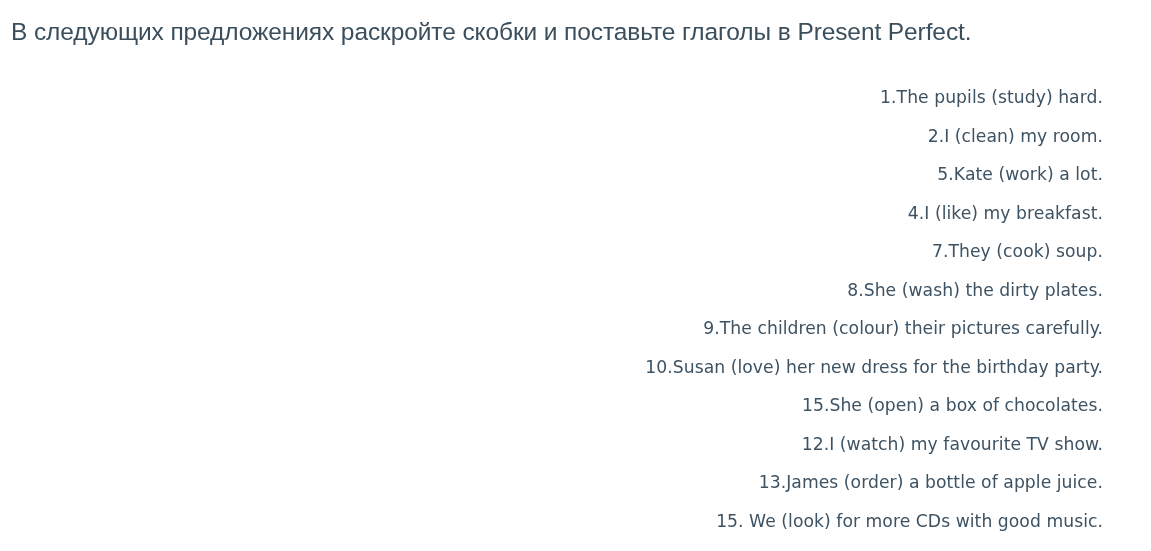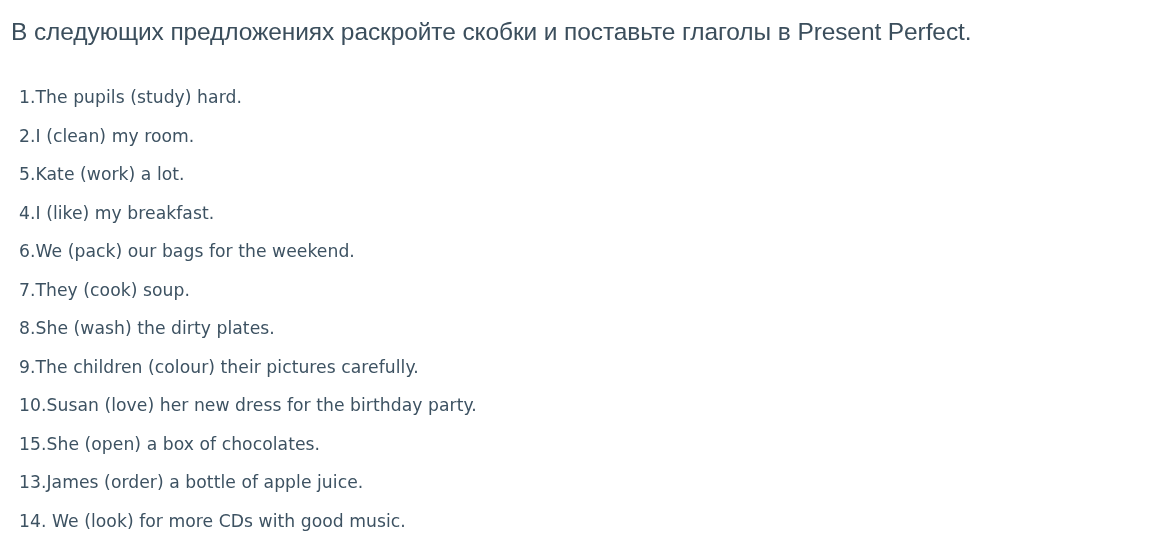--- a/index.html
+++ b/index.html
@@ -17,20 +17,21 @@
     -webkit-font-smoothing: antialiased;
   }
 
   .page {
     position: relative;
     width: 1151px;
     height: 428px;
     background: #ffffff;
     box-sizing: border-box;
     padding: 0 0 0 11px;
+    text-align: right;
   }
 
   .exercise-title {
     margin: 0;
     padding: 0;
     position: absolute;
     left: 11px;
     top: 17px;
     font-family: "Liberation Sans", "DejaVu Sans", sans-serif;
     font-size: 24.5px;
@@ -68,24 +69,24 @@
 
 <div class="page">
 
   <h1 class="exercise-title">В следующих предложениях раскройте скобки и поставьте глаголы в Present Perfect.</h1>
 
   <ol class="exercise-list">
     <li class="exercise-item">1.The pupils (study) hard.</li>
     <li class="exercise-item">2.I (clean) my room.</li>
     <li class="exercise-item">5.Kate (work) a lot.</li>
     <li class="exercise-item">4.I (like) my breakfast.</li>
-    <li class="exercise-item">6.We (pack) our bags for the weekend.</li>
     <li class="exercise-item">7.They (cook) soup.</li>
     <li class="exercise-item">8.She (wash) the dirty plates.</li>
     <li class="exercise-item">9.The children (colour) their pictures carefully.</li>
     <li class="exercise-item">10.Susan (love) her new dress for the birthday party.</li>
     <li class="exercise-item">15.She (open) a box of chocolates.</li>
+    <li class="exercise-item">12.I (watch) my favourite TV show.</li>
     <li class="exercise-item">13.James (order) a bottle of apple juice.</li>
-    <li class="exercise-item">14. We (look) for more CDs with good music.</li>
+    <li class="exercise-item">15. We (look) for more CDs with good music.</li>
     <li class="exercise-item">1. I (watch) a film.</li>
   </ol>
 
 </div>
 
 </body></html>

